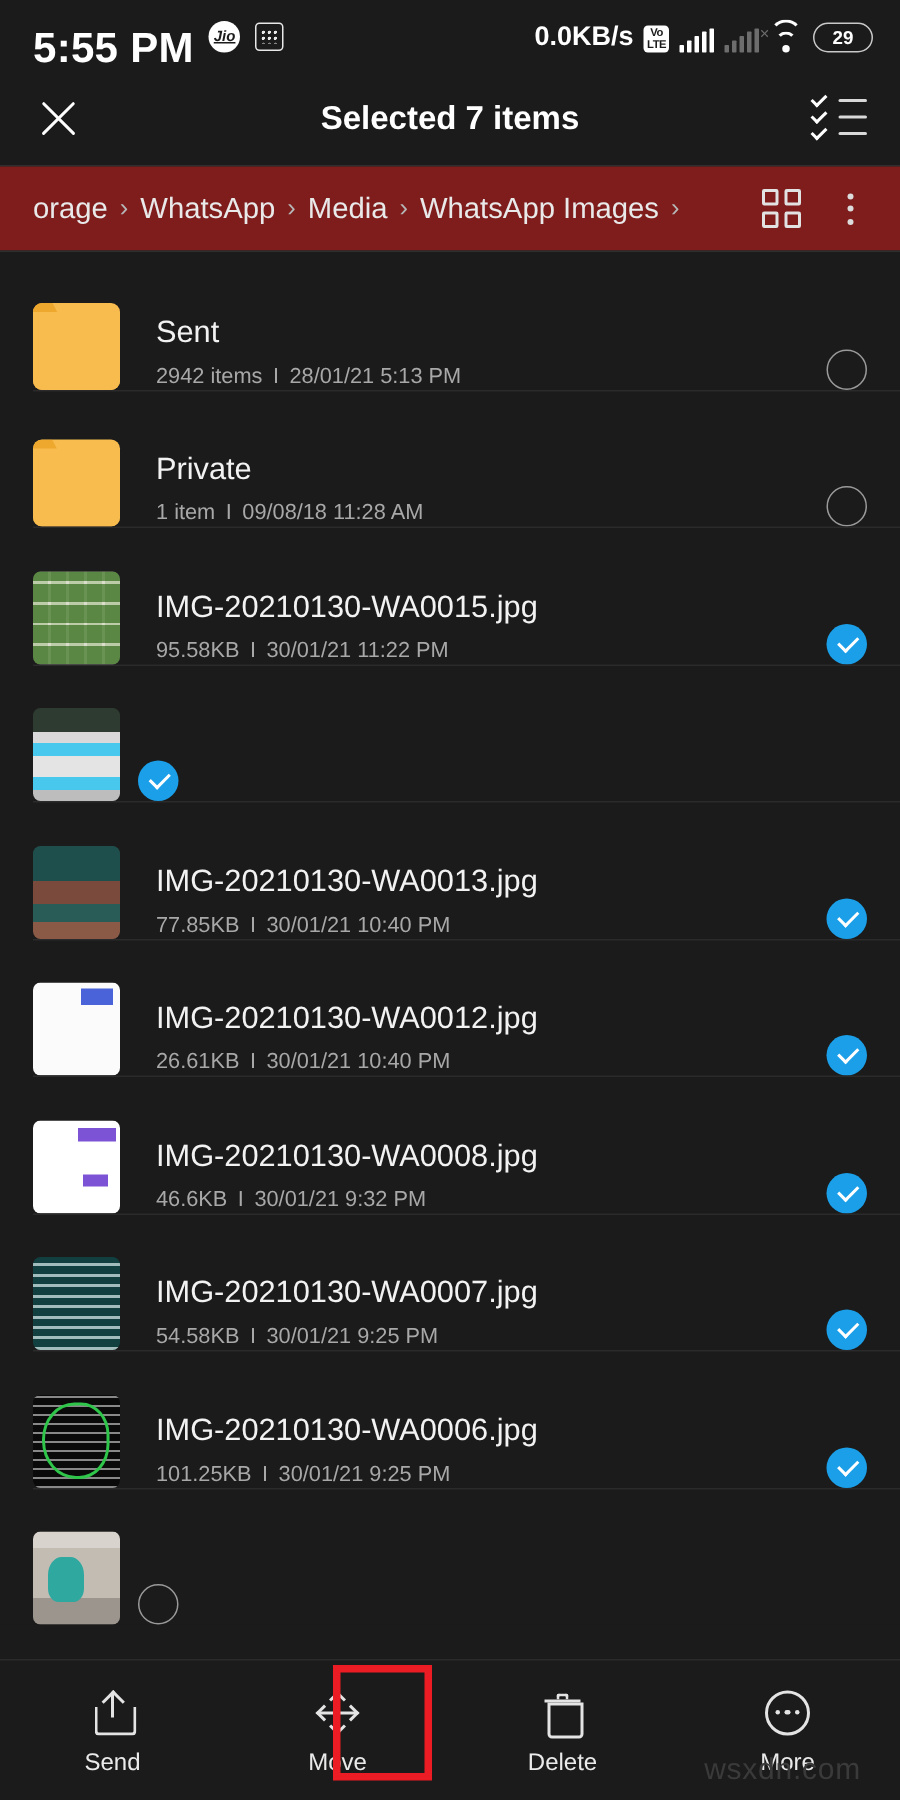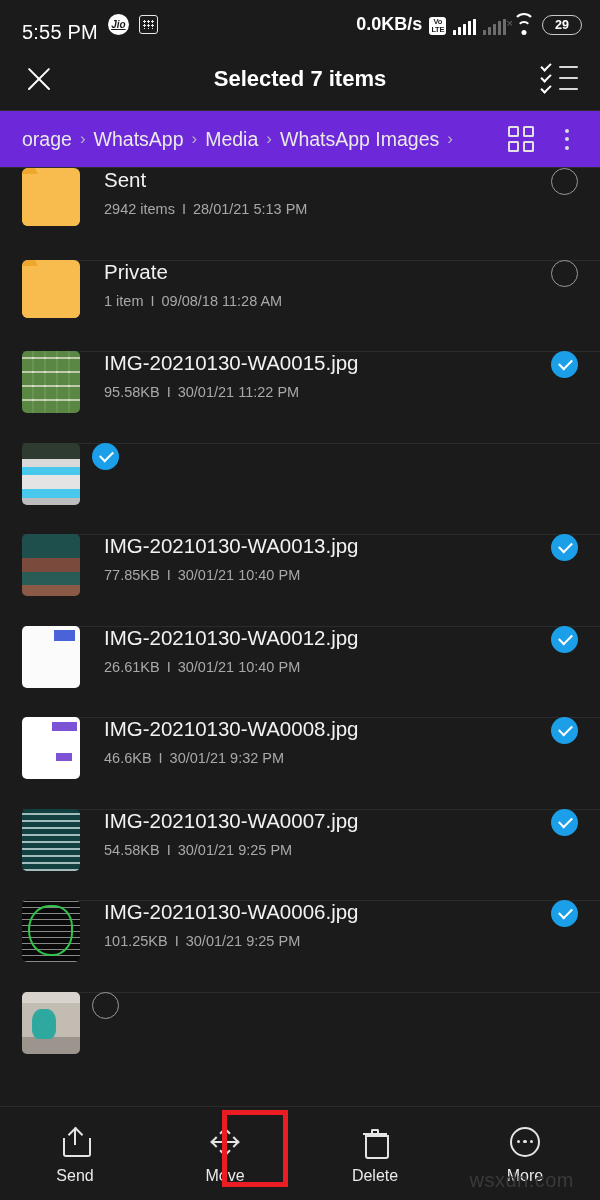--- a/index.html
+++ b/index.html
@@ -11,21 +11,21 @@
   }
   .phone { position: relative; width: 600px; height: 1200px; background: #1b1b1b; }
 
   
   .statusbar {
     height: 48px; background: #1b1b1b;
     display: flex; align-items: center; justify-content: space-between;
     padding: 0 18px 0 22px; color: #ffffff;
   }
   .sb-left { display: flex; align-items: center; gap: 10px; }
-  .sb-time { font-size: 20px; font-weight: normal; letter-spacing: .2px; margin-top: 16px; }
+  .sb-time { font-size: 28px; font-weight: bold; letter-spacing: .2px; margin-top: 16px; }
   .jio-badge {
     width: 21px; height: 21px; border-radius: 50%;
     background: #ffffff; color: #1b1b1b;
     font-size: 10px; font-weight: bold;
     display: flex; align-items: center; justify-content: center;
     font-style: italic;
     text-decoration: underline;
   }
   .grid-badge {
     width: 19px; height: 19px; border: 1.6px solid #e8e8e8; border-radius: 3px;
@@ -104,21 +104,21 @@
   }
   .sa-line {
     position: absolute; right: 0; top: 2px; width: 19px; height: 2.4px;
     background: #d8d8d8; border-radius: 2px;
   }
   .appbar-div { height: 1px; background: #2e2e2e; }
 
   
   .crumbbar {
     height: 56px; display: flex; align-items: center; padding: 0 18px 0 22px;
-    background: #6d28d9;
+    background: #7f1d1d;
   }
   .crumbs {
     display: flex; align-items: center; flex: 1; overflow: hidden;
     white-space: nowrap;
   }
   .crumb { color: #e9e9e9; font-size: 19.5px; cursor: pointer; }
   .chev {
     color: #b6b6b6; font-size: 17px; margin: 0 8px; font-weight: 300;
   }
   .grid-ico {
@@ -130,21 +130,21 @@
     width: 30px; height: 28px; margin-left: 18px; display: flex;
     flex-direction: column; align-items: center; justify-content: center;
     gap: 4.5px; cursor: pointer;
   }
   .kebab span { width: 4px; height: 4px; border-radius: 50%; background: #dcdcdc; }
   .crumb-div { height: 1px; background: #2e2e2e; }
 
   
   .list { background: #1b1b1b; }
   .row {
-    height: 91.5px; display: flex; align-items: flex-start;
+    height: 91.5px; display: flex; align-items: flex-end;
     padding: 0 22px; position: relative; cursor: pointer;
   }
   .row + .row::before {
     content: ""; position: absolute; left: 22px; right: 0; top: 0;
     height: 1px; background: #2b2b2b;
   }
   .thumb {
     width: 58px; height: 62px; flex: 0 0 58px; border-radius: 5px;
     overflow: hidden; position: relative; background: #2a2a2a;
   }

